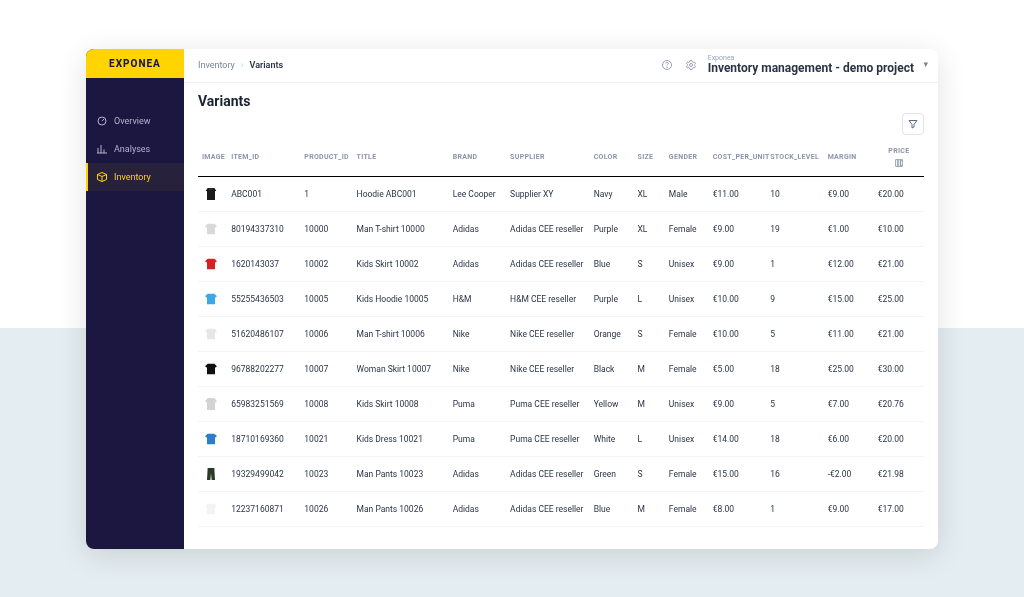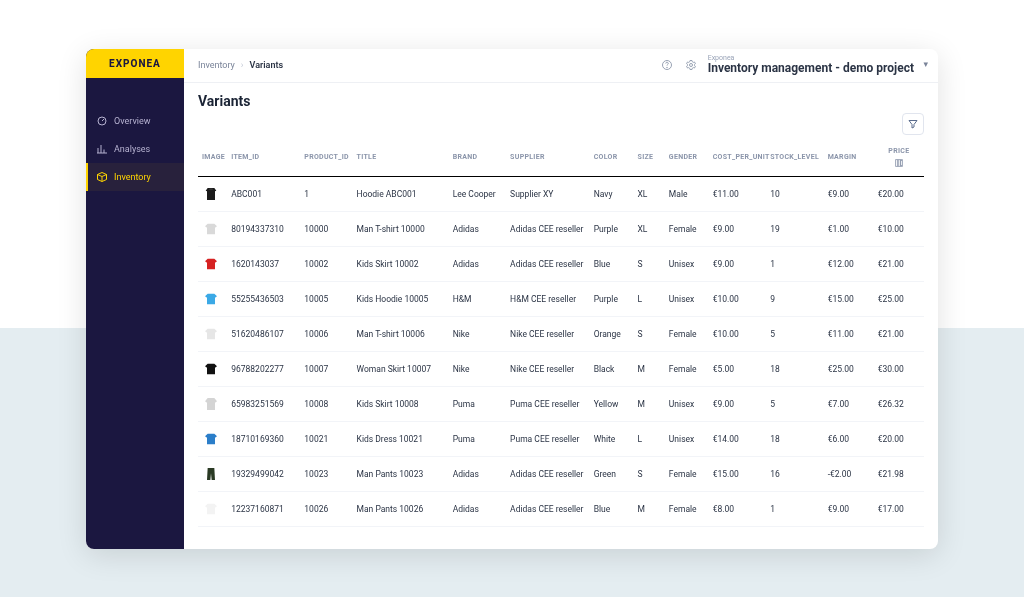--- a/index.html
+++ b/index.html
@@ -337,21 +337,21 @@
               <td>10008</td>
               <td>Kids Skirt 10008</td>
               <td>Puma</td>
               <td>Puma CEE reseller</td>
               <td>Yellow</td>
               <td>M</td>
               <td>Unisex</td>
               <td class="num-r">€9.00</td>
               <td class="num-r">5</td>
               <td class="num-r">€7.00</td>
-              <td class="num-r">€26.32</td>
+              <td class="num-r">€20.76</td>
             </tr>
             <tr>
               <td class="img-cell">
                 <div class="thumb">
                   <svg viewBox="0 0 24 24">
                     <path fill="#2b7ec9" d="M7 4h10l4 4-3 2v10H6V10L3 8l4-4z"></path>
                   </svg>
                 </div>
               </td>
               <td>18710169360</td>

